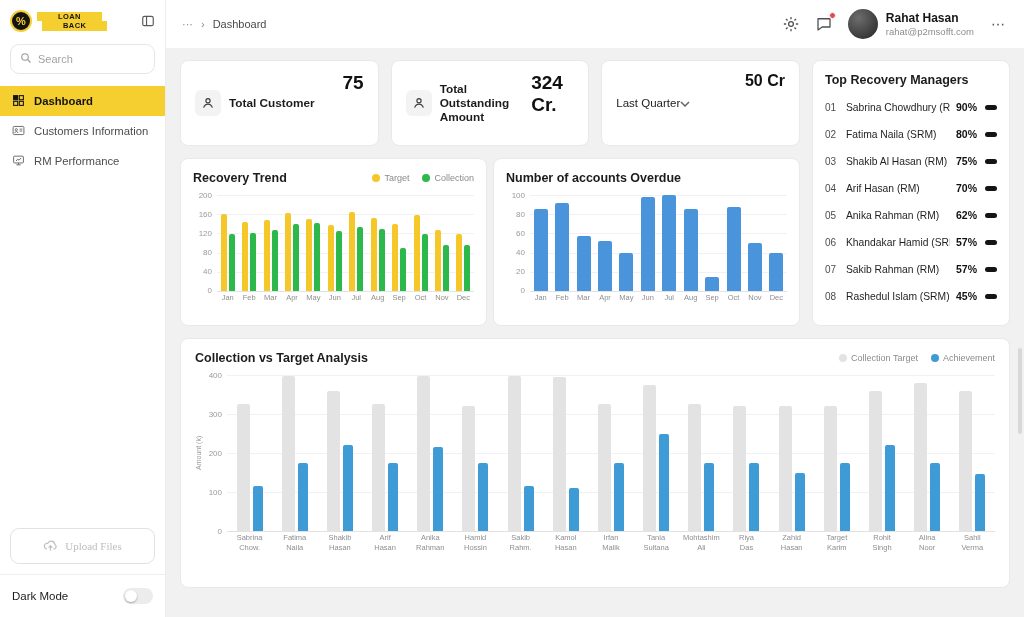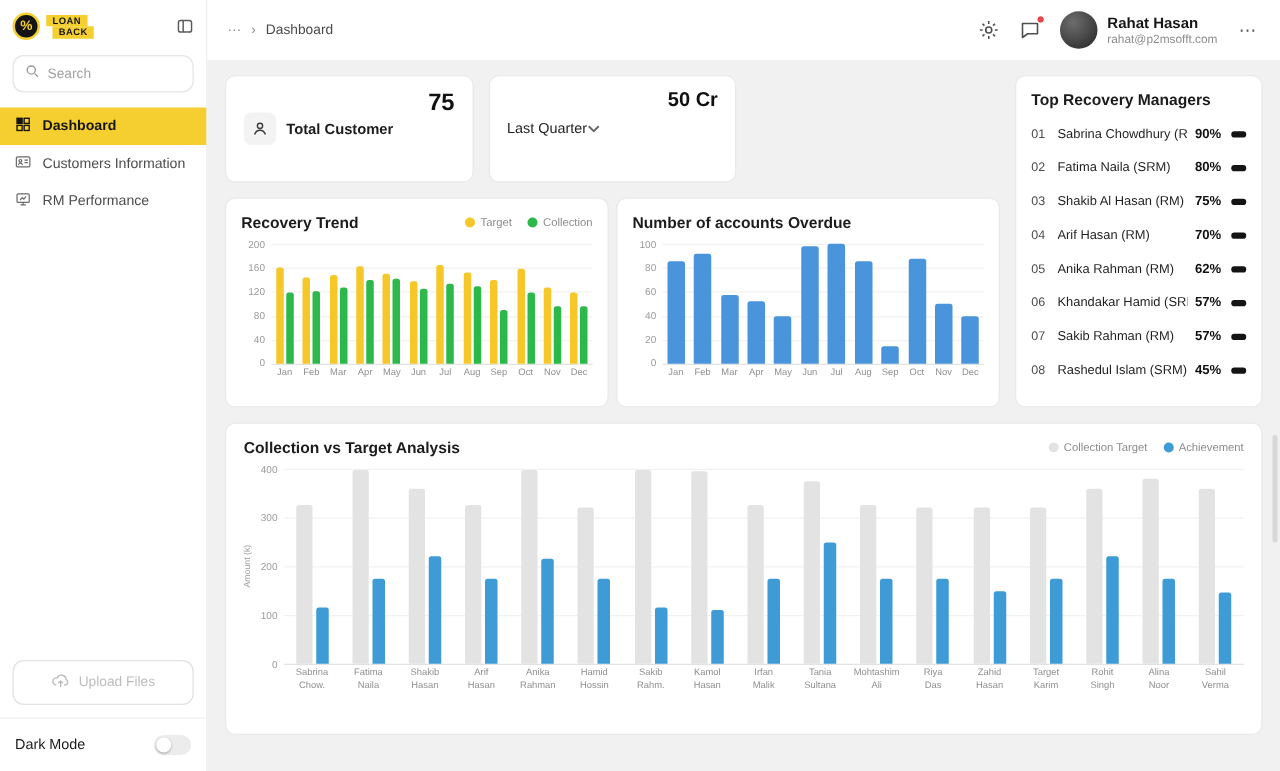--- a/index.html
+++ b/index.html
@@ -5,31 +5,31 @@
   *{margin:0;padding:0;box-sizing:border-box}
   html,body{width:1024px;height:617px;font-family:"Liberation Sans",sans-serif;overflow:hidden;background:#fff}
   :root{--yellow:#F5CF2F;--bg:#F1F1F2;--border:#E9E9E9;--text:#1C1C1C;--muted:#8A8A8A}
   .app{display:flex;width:1024px;height:617px}
 
   
   .sidebar{width:166px;min-width:166px;background:#fff;border-right:1px solid #ECECEC;display:flex;flex-direction:column}
   .side-top{display:flex;align-items:center;justify-content:space-between;padding:10px 10px 6px}
   .logo{display:flex;align-items:center;gap:5px}
   .logo-circle{width:22px;height:22px;border-radius:50%;background:#141414;color:var(--yellow);font-size:11px;font-weight:800;display:flex;align-items:center;justify-content:center;border:2px solid var(--yellow)}
-  .logo-words span{display:block;background:var(--yellow);color:#141414;font-size:7.5px;font-weight:800;line-height:9.5px;padding:0 5px;letter-spacing:.4px;width:max-content}
+  .logo-words span{display:block;background:var(--yellow);color:#141414;font-size:7.5px;font-weight:800;line-height:9.5px;padding:0 21px;letter-spacing:.4px;width:max-content}
   .logo-words span+span{margin-left:5px}
   .collapse-btn{display:flex;cursor:pointer}
   .search{margin:6px 10px 0;display:flex;align-items:center;gap:6px;border:1px solid #E6E6E6;border-radius:9px;height:30px;padding:0 9px;background:#fff}
   .search input{border:0;outline:0;flex:1;font-size:11px;font-family:inherit;color:#333;background:transparent;min-width:0}
   .search input::placeholder{color:#A3A3A3}
   .nav{margin-top:12px}
   .nav-item{height:30px;display:flex;align-items:center;gap:9px;padding:0 12px;font-size:11.3px;color:#4d4d4d;cursor:pointer}
   .nav-item.active{background:var(--yellow);color:#141414;font-weight:700}
   .side-bottom{margin-top:auto}
-  .upload-btn{margin:10px;width:calc(100% - 20px);height:36px;border:1px solid #E2E2E2;border-radius:9px;background:#fff;display:flex;align-items:center;justify-content:center;gap:7px;font-size:11px;color:#BDBDBD;font-family:Liberation Sans, sans-serif;cursor:pointer}
+  .upload-btn{margin:10px;width:calc(100% - 20px);height:36px;border:1px solid #E2E2E2;border-radius:9px;background:#fff;display:flex;align-items:center;justify-content:center;gap:7px;font-size:11px;color:#BDBDBD;font-family:Liberation Serif, serif;cursor:pointer}
   .dark-row{border-top:1px solid #EFEFEF;padding:13px 12px;display:flex;align-items:center;justify-content:space-between;font-size:11.5px;color:#1c1c1c}
   .toggle{width:30px;height:16px;background:#ECECEC;border-radius:8px;position:relative;display:inline-block;cursor:pointer}
   .toggle .knob{position:absolute;left:2px;top:2px;width:12px;height:12px;border-radius:50%;background:#fff;box-shadow:0 1px 2px rgba(0,0,0,.3)}
 
   
   .main{flex:1;display:flex;flex-direction:column;background:var(--bg);position:relative}
   .topbar{height:48px;background:#fff;display:flex;align-items:center;justify-content:space-between;padding:0 18px 0 16px}
   .breadcrumb{display:flex;align-items:center;gap:8px;font-size:11px;color:#8a8a8a}
   .breadcrumb .current{color:#4a4a4a}
   .header-right{display:flex;align-items:center;gap:15px}
@@ -219,20 +219,32 @@
                   <svg width="14" height="14" viewBox="0 0 24 24" fill="none" stroke="#3d3d3d" stroke-width="2">
                       <circle cx="12" cy="8" r="3.6"></circle>
                       <path d="M4.5 20c1.4-4 4.3-6 7.5-6s6.1 2 7.5 6"></path>
                     </svg>
                 </span>
                 <h3 class="stat-title">Total Customer</h3>
               </div>
               <div class="stat-value">75</div>
             </section>
 
+            <section class="card stat-card">
+              <div class="stat-head">
+                <span class="stat-ico">
+                  <svg width="14" height="14" viewBox="0 0 24 24" fill="none" stroke="#3d3d3d" stroke-width="2">
+                      <circle cx="12" cy="8" r="3.6"></circle>
+                      <path d="M4.5 20c1.4-4 4.3-6 7.5-6s6.1 2 7.5 6"></path>
+                    </svg>
+                </span>
+                <h3 class="stat-title">Total Outstanding Amount</h3>
+              </div>
+              <div class="stat-value">324 Cr.</div>
+            </section>
 
             <section class="card stat-card recovered">
               <div class="stat-filter">
                 <span>Last Quarter</span>
                 <span>
                   <svg width="10" height="6" viewBox="0 0 10 6" fill="none" stroke="#666" stroke-width="1.5">
                       <path d="M1 1l4 4 4-4"></path>
                     </svg>
                 </span>
               </div>

